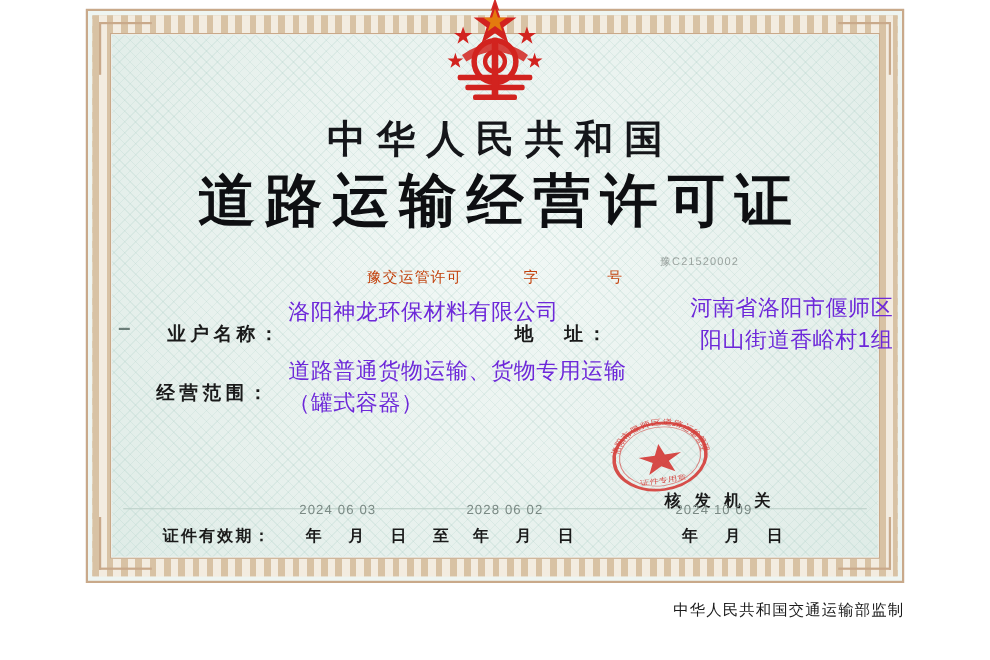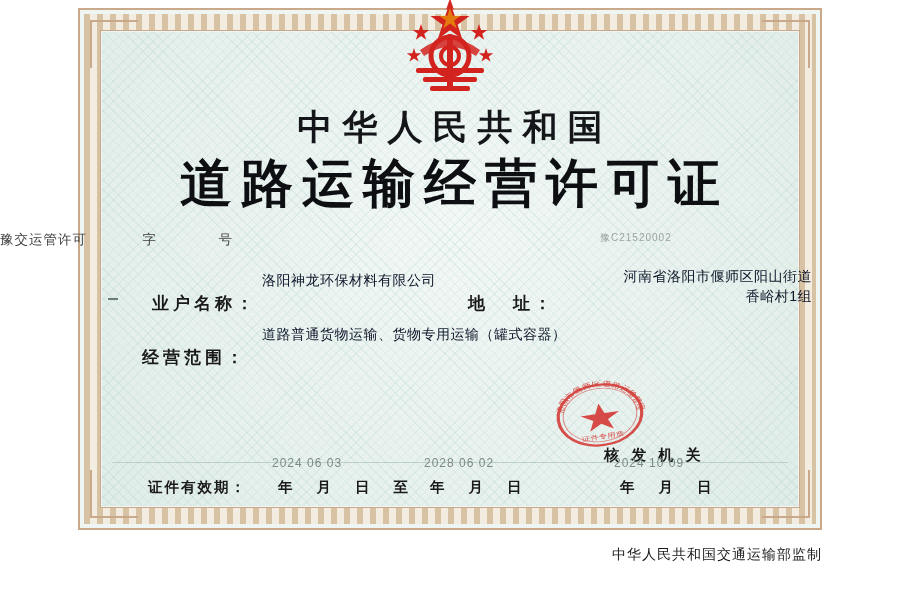--- a/index.html
+++ b/index.html
@@ -118,25 +118,26 @@
     font-weight: bold;
     letter-spacing: 9px;
     color: #0e0f12;
     text-indent: 9px;
     line-height: 1.12;
   }
 
   
   .serial-row {
     position: absolute;
-    top: 231px;
+    top: 243px;
     left: 0;
     right: 0;
+    text-align: center;
     font-size: 13.5px;
-    color: #404040;
+    color: #c2410c;
     letter-spacing: 1px;
     z-index: 5;
   }
   .serial-row .sp-wide { display: inline-block; width: 46px; }
   .serial-row .sp-mid { display: inline-block; width: 52px; }
 
   .serial-faint {
     position: absolute;
     top: 231px;
     left: 600px;
@@ -158,22 +159,22 @@
   }
   .field-label {
     position: absolute;
     font-size: 17px;
     font-weight: bold;
     letter-spacing: 4px;
     color: #1a1a1a;
   }
   .field-value {
     position: absolute;
-    font-size: 14px;
-    color: #0f172a;
+    font-size: 20px;
+    color: #6d28d9;
     line-height: 1.45;
     letter-spacing: 0.5px;
   }
 
   .lbl-name { left: 152px; top: 30px; }
   .val-name { left: 262px; top: 8px; width: 300px; }
   .lbl-addr { left: 468px; top: 30px; }
   .lbl-addr .gap { display: inline-block; width: 24px; }
   .val-addr { left: 592px; top: 4px; width: 196px; text-align: right; margin-left: 24px; }
   .lbl-scope { left: 142px; top: 84px; }

